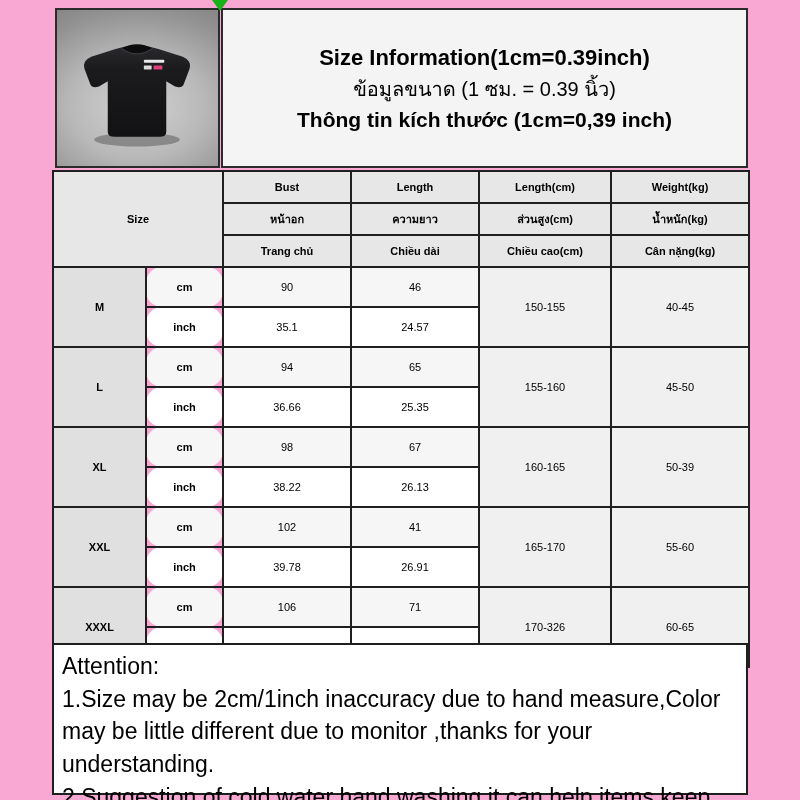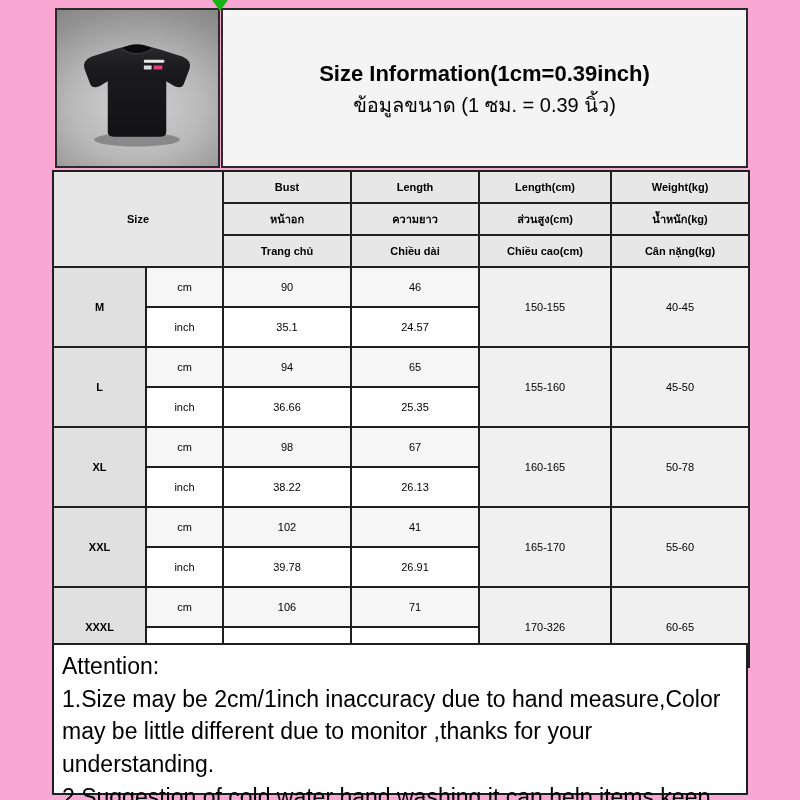--- a/index.html
+++ b/index.html
@@ -34,21 +34,21 @@
     border-collapse:collapse;table-layout:fixed;
   }
   table.size-table td{
     border:2px solid #1f1f1f;text-align:center;vertical-align:middle;
     padding:0;font-size:11px;overflow:hidden;white-space:nowrap;
   }
   .hrow td{height:30px;font-weight:700;background:#e7e7e7;}
   .hrow-th td{font-size:16px;}
   .size-big{font-size:30px;font-weight:700;background:#e7e7e7;}
   .size-name{font-weight:700;background:#e0e0e0;}
-  .unit-cell{font-weight:400;}
+  .unit-cell{font-weight:700;border-radius:16px;}
   .row-cm td{height:38px;}
   .row-inch td{height:38px;}
   .row-cm .cell-cm{background:#f6f6f6;}
   .row-inch .cell-inch{background:#ffffff;}
   .range-cell{background:#f0f0f0;}
   
   .attention-box{
     position:absolute;left:52px;top:643px;width:696px;height:152px;
     border:2px solid #1f1f1f;box-sizing:border-box;background:#fff;
     padding:5px 10px 0 8px;font-size:23px;line-height:1.42;text-align:left;
@@ -77,20 +77,21 @@
       <rect x="89" y="57" width="8" height="4" rx="0.5" fill="#dcdcdc"></rect>
       <rect x="99" y="57" width="9" height="4" rx="0.5" fill="#e0407a"></rect>
     </svg>
   </div>
 
   <div class="green-flag"></div>
 
   <div class="title-box">
     <div class="title-line-en">Size Information(1cm=0.39inch)</div>
     <div class="title-line-th">ข้อมูลขนาด (1 ซม. = 0.39 นิ้ว)</div>
+    <div class="title-line-vi">Thông tin kích thước (1cm=0,39 inch)</div>
   </div>
 
   <table class="size-table">
     <colgroup>
       <col style="width:93px">
         <col style="width:77px">
         <col style="width:128px">
       <col style="width:128px">
         <col style="width:132px">
         <col style="width:138px">
@@ -143,21 +144,21 @@
         <td class="cell-inch">36.66</td>
         <td class="cell-inch">25.35</td>
       </tr>
 
       <tr class="row-cm">
         <td class="size-name" rowspan="2">XL</td>
         <td class="unit-cell cell-cm">cm</td>
         <td class="cell-cm">98</td>
         <td class="cell-cm">67</td>
         <td class="range-cell" rowspan="2">160-165</td>
-        <td class="range-cell" rowspan="2">50-78</td>
+        <td class="range-cell" rowspan="2">50-39</td>
       </tr>
       <tr class="row-inch">
         <td class="unit-cell cell-inch">inch</td>
         <td class="cell-inch">38.22</td>
         <td class="cell-inch">26.13</td>
       </tr>
 
       <tr class="row-cm">
         <td class="size-name" rowspan="2">XXL</td>
         <td class="unit-cell cell-cm">cm</td>

